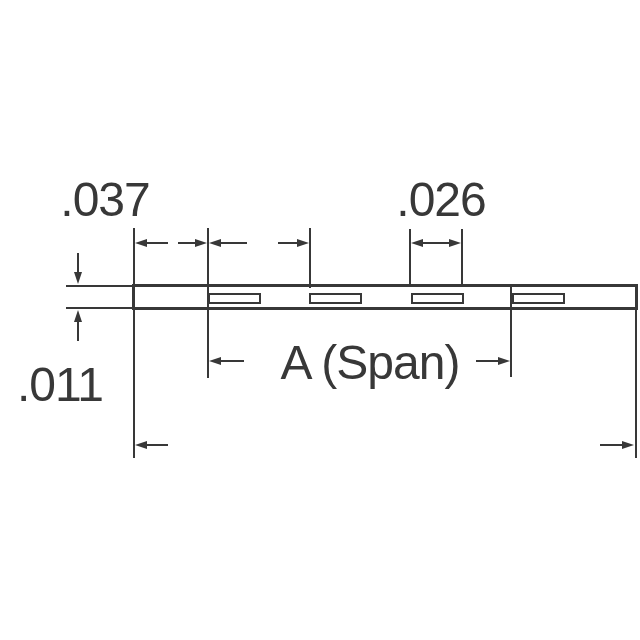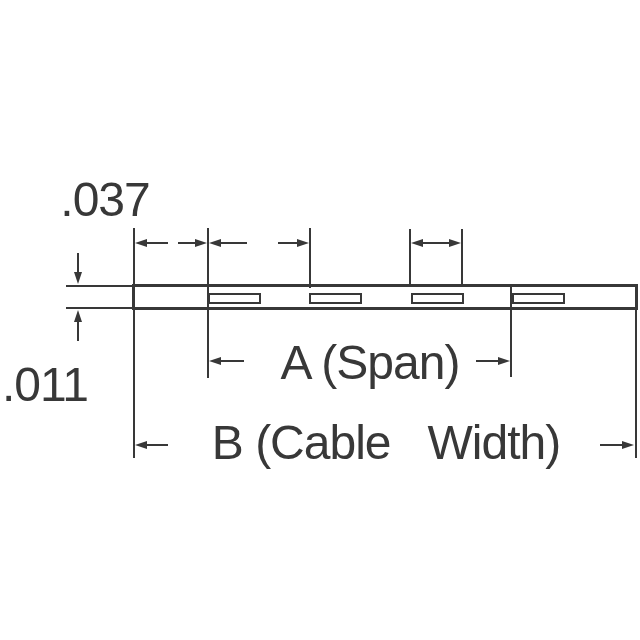--- a/index.html
+++ b/index.html
@@ -89,17 +89,17 @@
   <div class="ah ah-left" style="left:209px; top:356.5px;"></div>
   <div class="hl" style="left:476px; top:360px; width:25px;"></div>
   <div class="ah ah-right" style="left:498px; top:356.5px;"></div>
 
   <div class="hl" style="left:141px; top:444px; width:27px;"></div>
   <div class="ah ah-left" style="left:135px; top:440.5px;"></div>
   <div class="hl" style="left:600px; top:444px; width:25px;"></div>
   <div class="ah ah-right" style="left:622px; top:440.5px;"></div>
 
   <div class="label center" style="left:105px; top:176px;">.037</div>
-  <div class="label" style="left:2px; top:361px;text-align:right;">.011</div>
+  <div class="label center" style="left:441px; top:176px;">.026</div>
+  <div class="label" style="left:17px; top:361px;text-align:right;">.011</div>
   <div class="label center" style="left:350px; top:339px;margin-left:20px;">A (Span)</div>
-  <div class="label center" style="left:386px; top:419px;">B (Cable   Width)</div>
 
 </div>
 
 </body></html>

